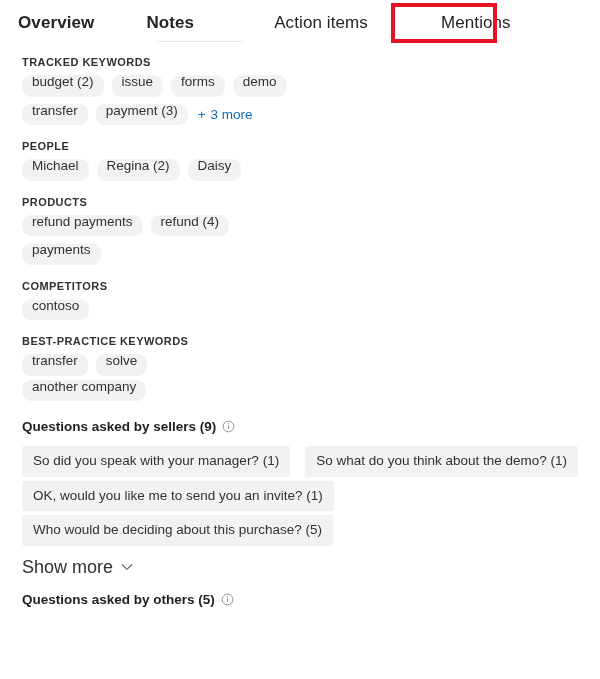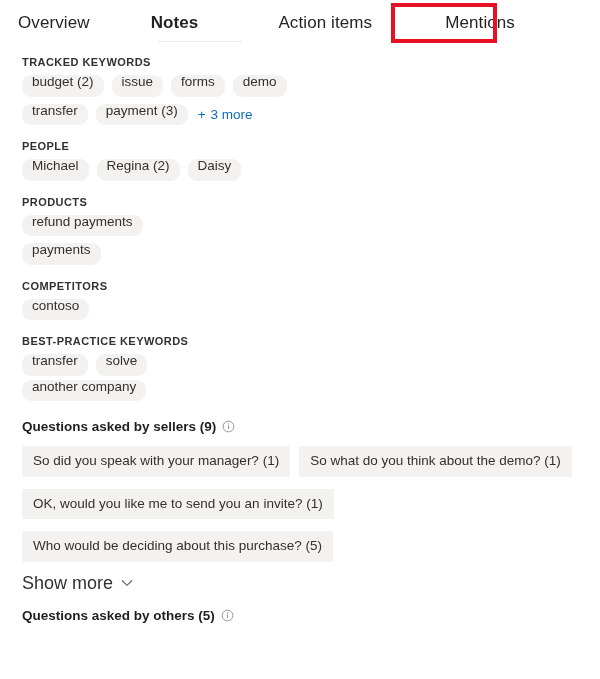--- a/index.html
+++ b/index.html
@@ -27,21 +27,21 @@
     box-sizing: border-box;
   }
   .tab {
     font-size: 17px;
     color: #242424;
     letter-spacing: .1px;
     white-space: nowrap;
     cursor: pointer;
     position: relative;
   }
-  .tab.t-overview { margin-right: 13px; }
+  .tab.t-overview { margin-right: 4px; font-weight: bold; }
   .tab.t-notes    { font-weight: 600; }
 
   .tab-underline {
     position: absolute;
     left: 158px;
     top: 41px;
     width: 84px;
     height: 1px;
     background: #ebe9e7;
   }
@@ -123,22 +123,23 @@
     height: 13px;
     display: inline-block;
     flex: none;
     cursor: pointer;
   }
   .info-icon svg { display: block; }
 
   .q-chips {
     display: flex;
     flex-wrap: wrap;
-    gap: 12px 9px;
+    gap: 4px 9px;
     max-width: 556px;
+    justify-content: space-between;
   }
   .q-chip {
     background: #f3f2f1;
     color: #323130;
     font-size: 13.5px;
     line-height: 1;
     padding: 8px 11px 9px 11px;
     border-radius: 2px;
     white-space: nowrap;
     cursor: pointer;
@@ -193,20 +194,21 @@
       <span class="chip">Michael</span>
       <span class="chip">Regina (2)</span>
       <span class="chip">Daisy</span>
     </div>
   </div>
 
   <div class="section">
     <div class="section-title">PRODUCTS</div>
     <div class="chips">
       <span class="chip">refund payments</span>
+      <span class="chip">refund (4)</span>
     </div>
     <div class="chips" style="margin-top:7px;">
       <span class="chip">payments</span>
     </div>
   </div>
 
   <div class="section">
     <div class="section-title">COMPETITORS</div>
     <div class="chips">
       <span class="chip">contoso</span>

